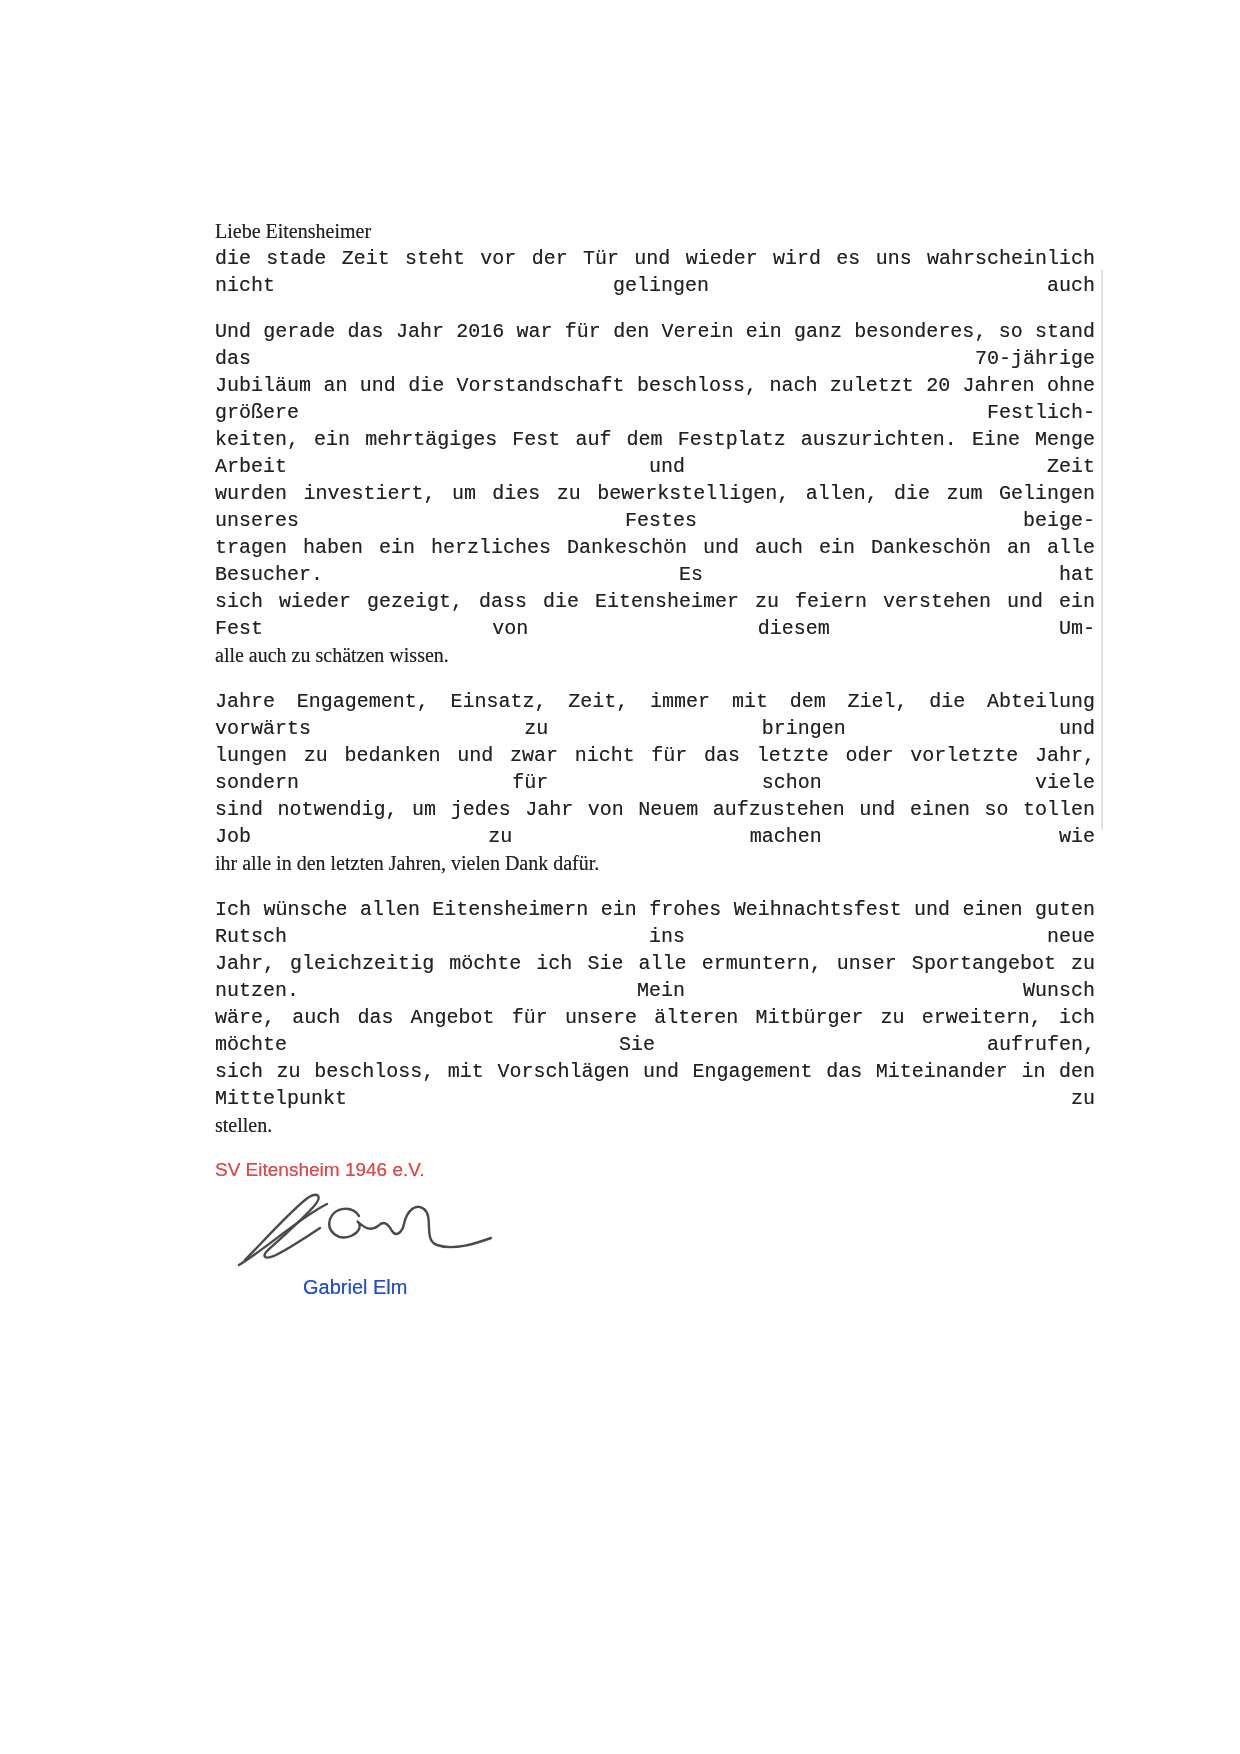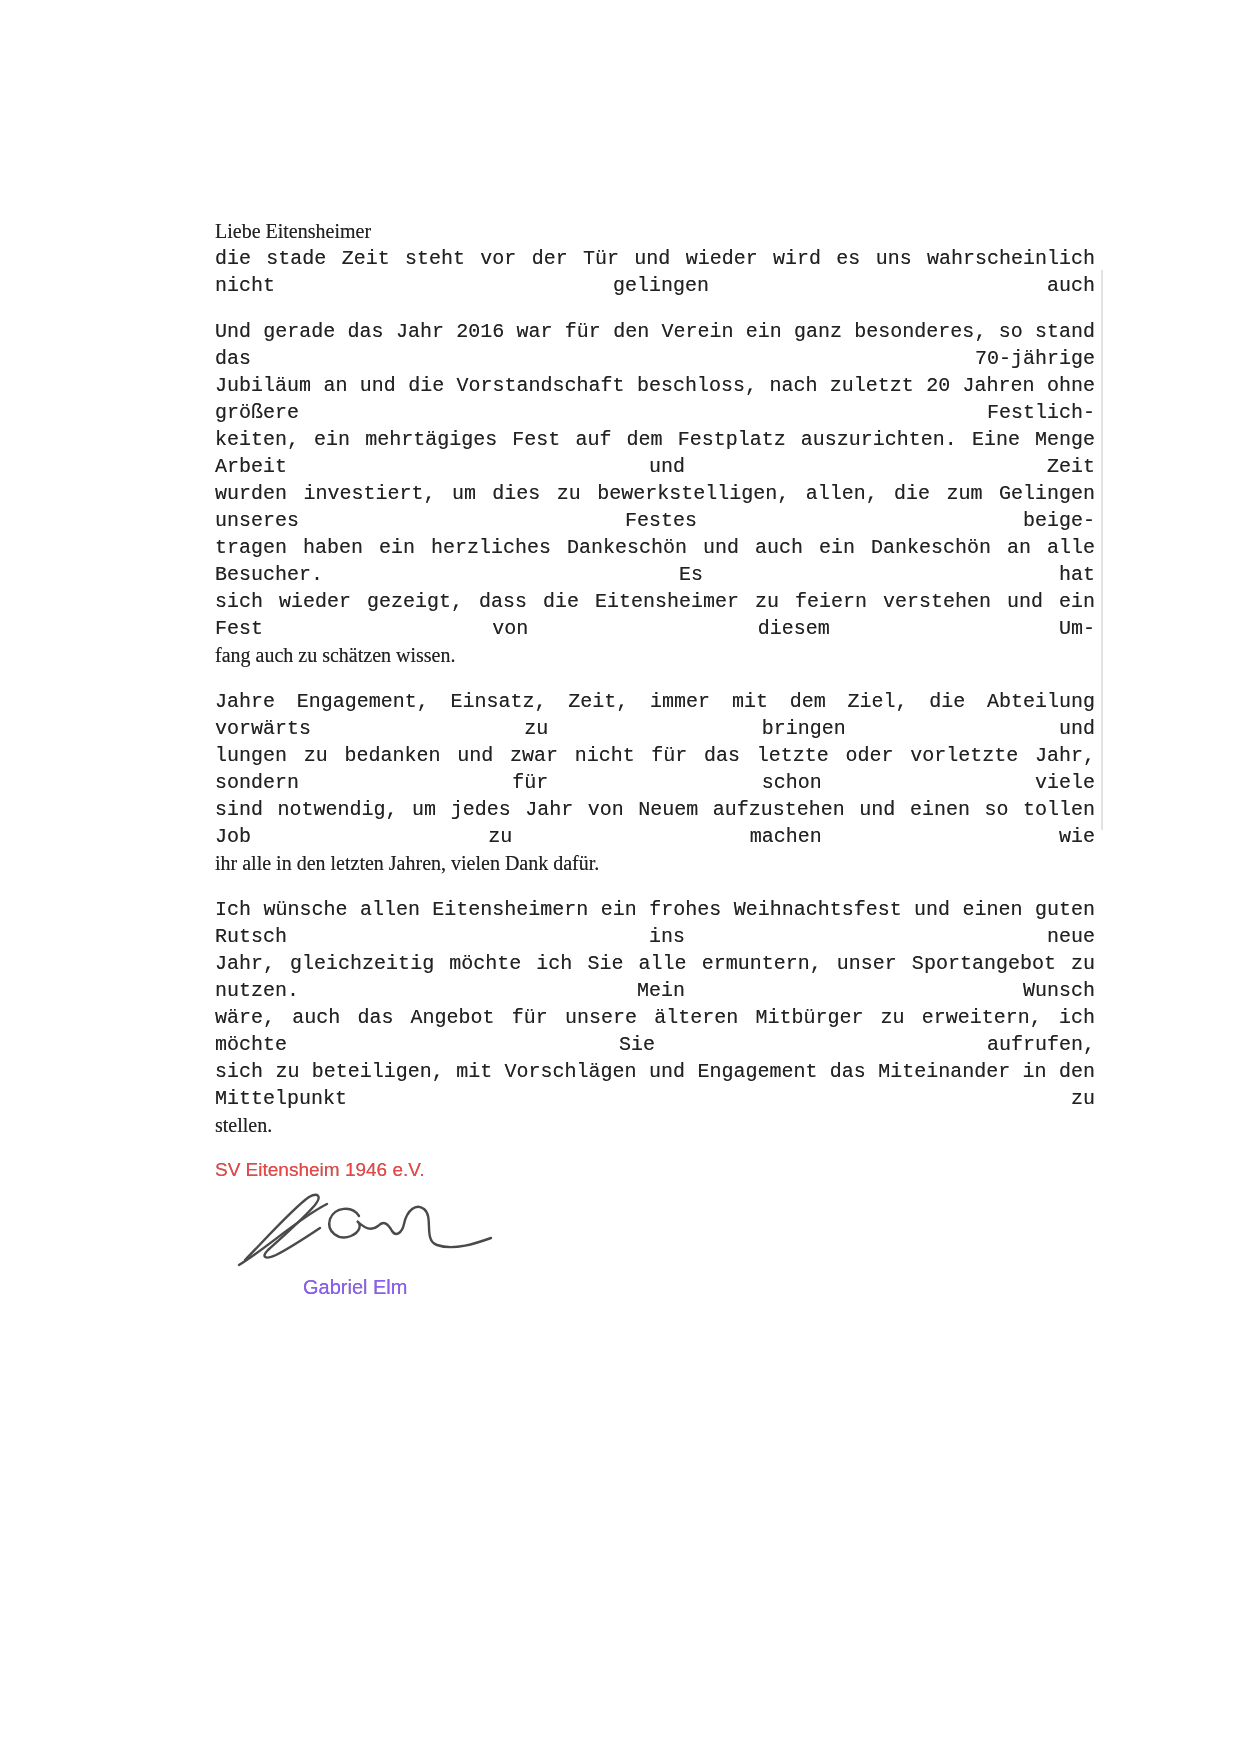--- a/index.html
+++ b/index.html
@@ -45,21 +45,21 @@
   }
   .signature-block{
     margin-top:6px;
     margin-left:22px;
   }
   .signature-svg{display:block;}
   .signer{
     font-family:"Liberation Sans", sans-serif;
     font-size:20px;
     line-height:27px;
-    color:#8b5cf6;
+    color:#1d4ed8;
     margin-left:66px;
     margin-top:6px;
     text-shadow:0 0 0.4px rgba(50,50,50,0.45);
   }
   .scan-artifact{
     position:absolute;
     left:1101px;
     top:270px;
     width:2px;
     height:560px;
@@ -79,35 +79,35 @@
       <div class="jline">die stade Zeit steht vor der Tür und wieder wird es uns wahrscheinlich nicht gelingen auch</div>
     </div>
 
     <div class="paragraph">
       <div class="jline">Und gerade das Jahr 2016 war für den Verein ein ganz besonderes, so stand das 70-jährige</div>
       <div class="jline">Jubiläum an und die Vorstandschaft beschloss, nach zuletzt 20 Jahren ohne größere Festlich-</div>
       <div class="jline">keiten, ein mehrtägiges Fest auf dem Festplatz auszurichten. Eine Menge Arbeit und Zeit</div>
       <div class="jline">wurden investiert, um dies zu bewerkstelligen, allen, die zum Gelingen unseres Festes beige-</div>
       <div class="jline">tragen haben ein herzliches Dankeschön und auch ein Dankeschön an alle Besucher. Es hat</div>
       <div class="jline">sich wieder gezeigt, dass die Eitensheimer zu feiern verstehen und ein Fest von diesem Um-</div>
-      <div class="lline">fang auch zu schätzen wissen.</div>
+      <div class="lline">alle auch zu schätzen wissen.</div>
     </div>
 
     <div class="paragraph">
       <div class="jline">Jahre Engagement, Einsatz, Zeit, immer mit dem Ziel, die Abteilung vorwärts zu bringen und</div>
       <div class="jline">lungen zu bedanken und zwar nicht für das letzte  oder vorletzte Jahr, sondern für schon viele</div>
       <div class="jline">sind notwendig, um jedes Jahr von Neuem aufzustehen und einen so tollen Job zu machen wie</div>
       <div class="lline">ihr alle in den letzten Jahren, vielen Dank dafür.</div>
     </div>
 
     <div class="paragraph">
       <div class="jline">Ich wünsche allen Eitensheimern ein frohes Weihnachtsfest und einen guten Rutsch ins neue</div>
       <div class="jline">Jahr, gleichzeitig möchte ich Sie alle ermuntern, unser Sportangebot zu nutzen. Mein Wunsch</div>
       <div class="jline">wäre, auch das Angebot für unsere älteren Mitbürger zu erweitern, ich möchte Sie aufrufen,</div>
-      <div class="jline">sich zu beteiligen, mit Vorschlägen und Engagement das Miteinander in den Mittelpunkt zu</div>
+      <div class="jline">sich zu beschloss, mit Vorschlägen und Engagement das Miteinander in den Mittelpunkt zu</div>
       <div class="lline">stellen.</div>
     </div>
 
     <div class="org-line">SV Eitensheim 1946 e.V.</div>
 
     <div class="signature-block">
       <svg class="signature-svg" width="260" height="80" viewBox="0 0 260 80" aria-hidden="true">
         <g fill="none" stroke="#4a4a4a" stroke-width="2.4" stroke-linecap="round">
           <path d="M 8,72 C 22,58 56,20 72,9 C 81,4 85,8 78,17 C 66,31 42,52 31,62 C 24,69 28,72 39,67 C 53,60 71,48 83,40"></path>
           <path d="M 2,77 C 30,60 62,30 90,16"></path>

